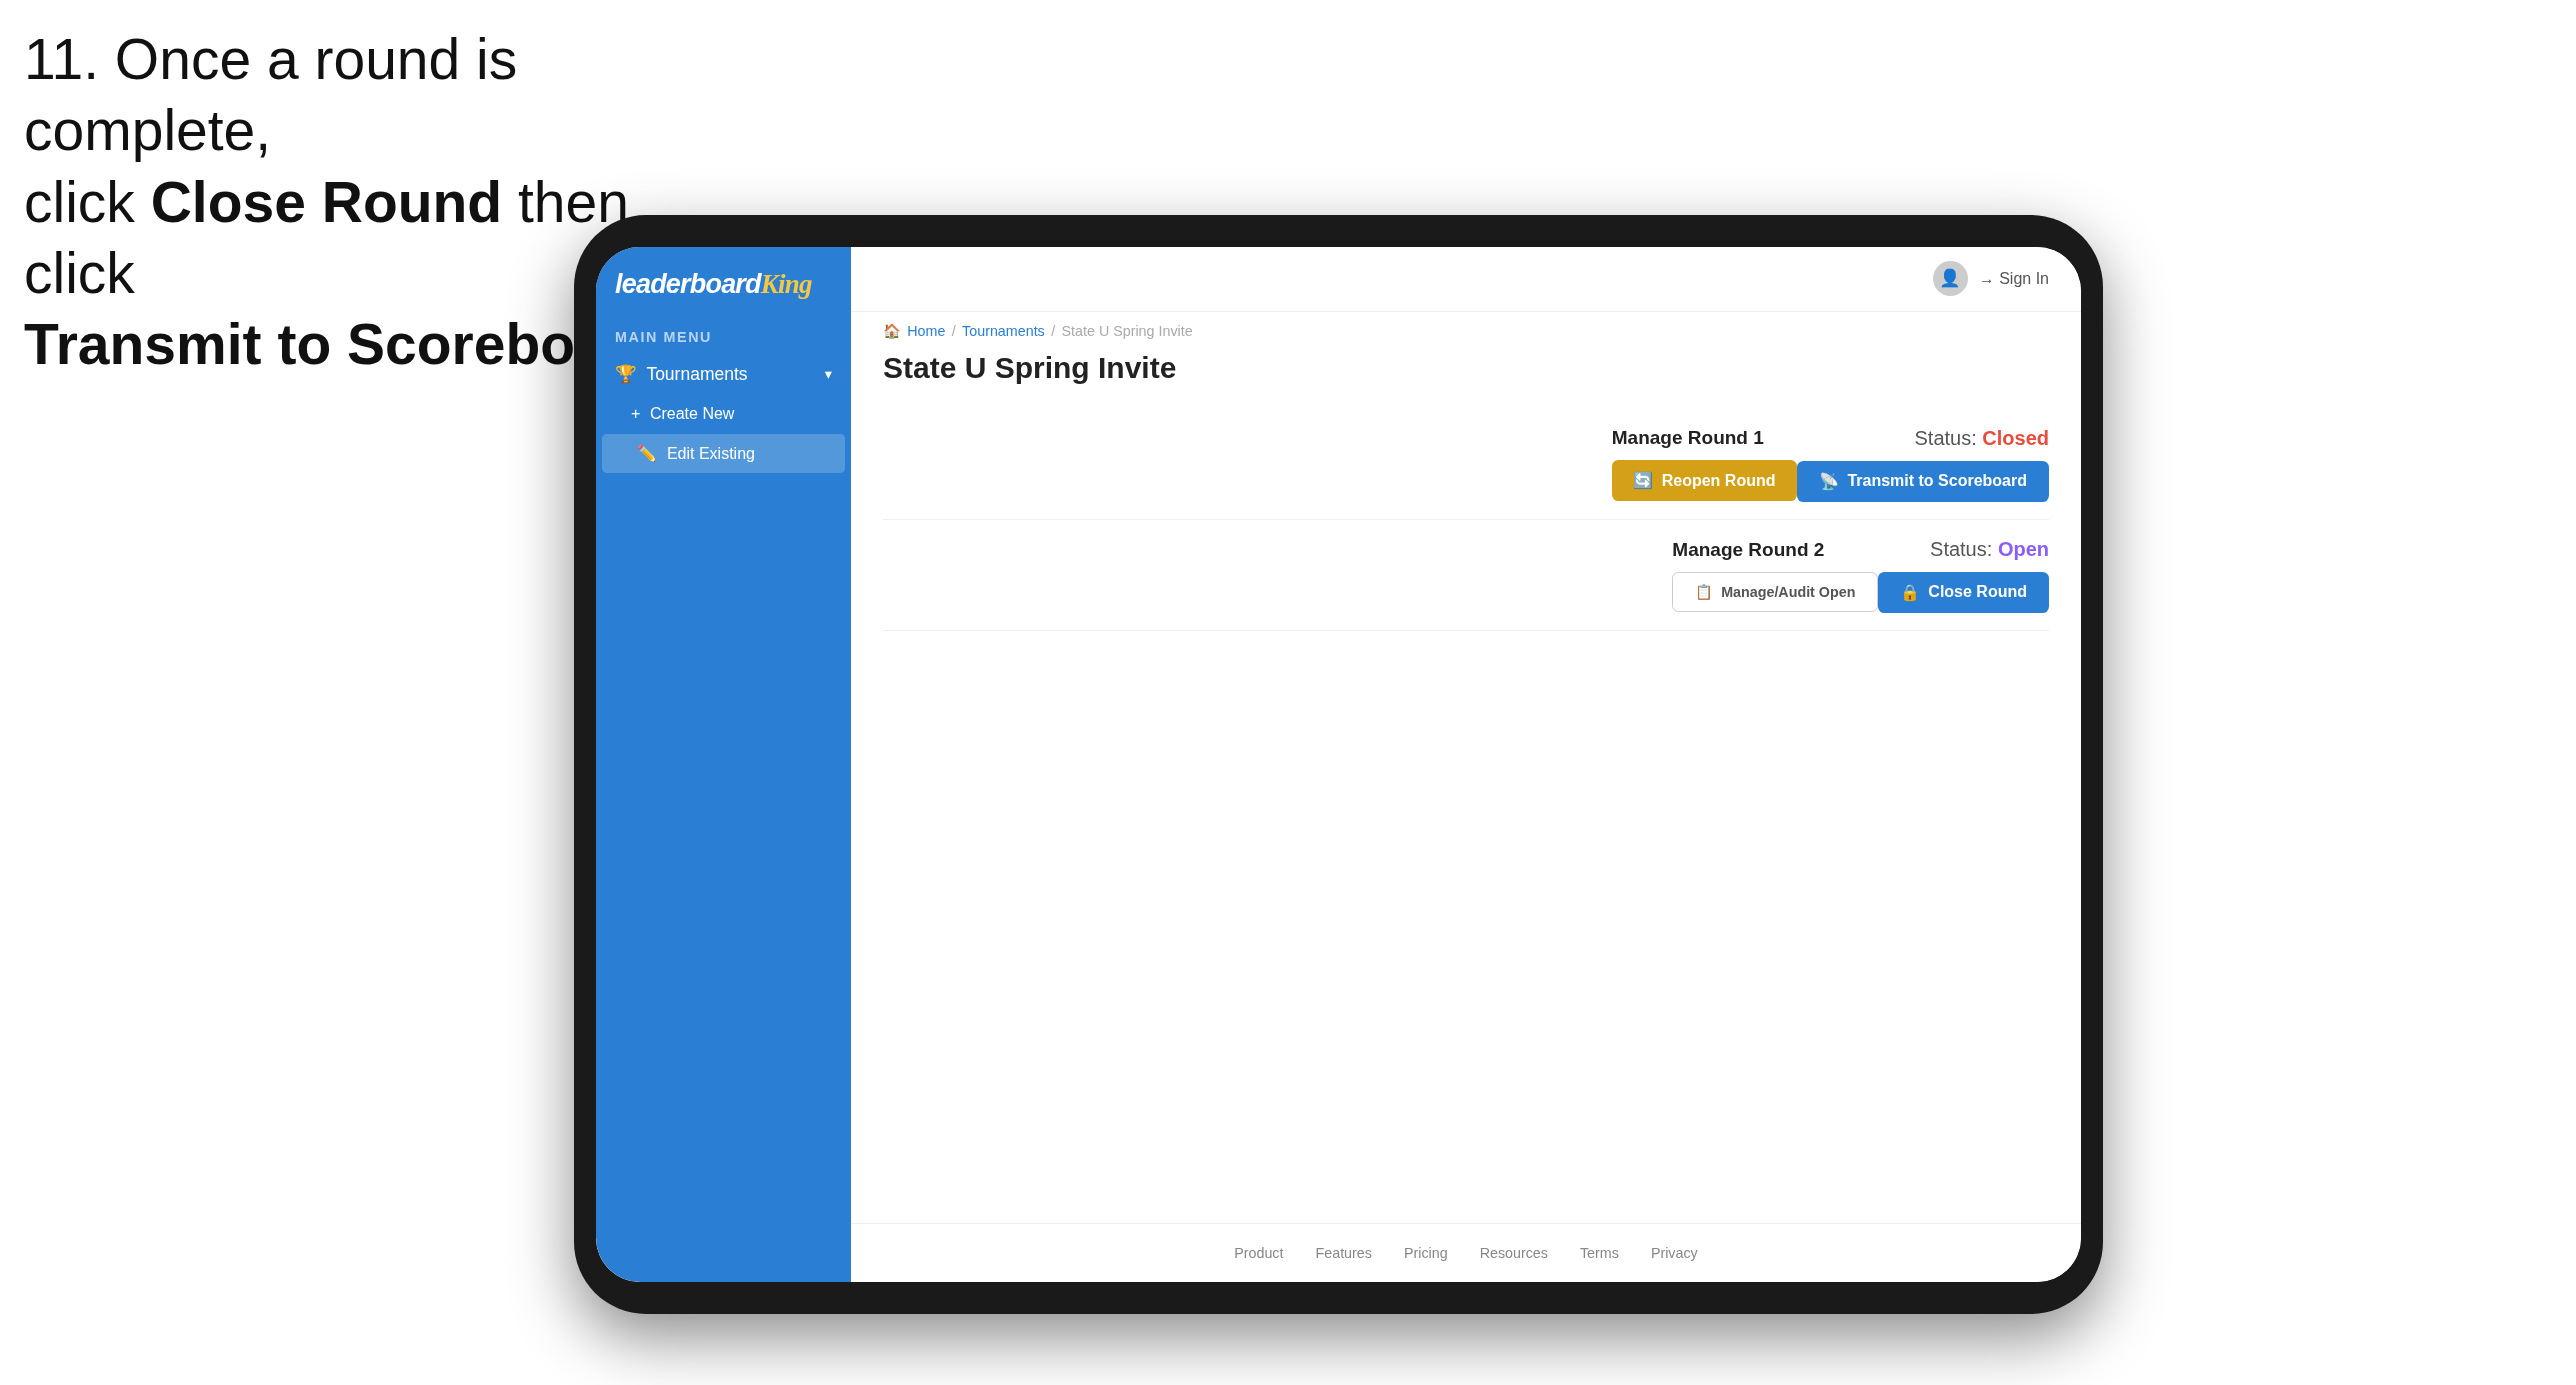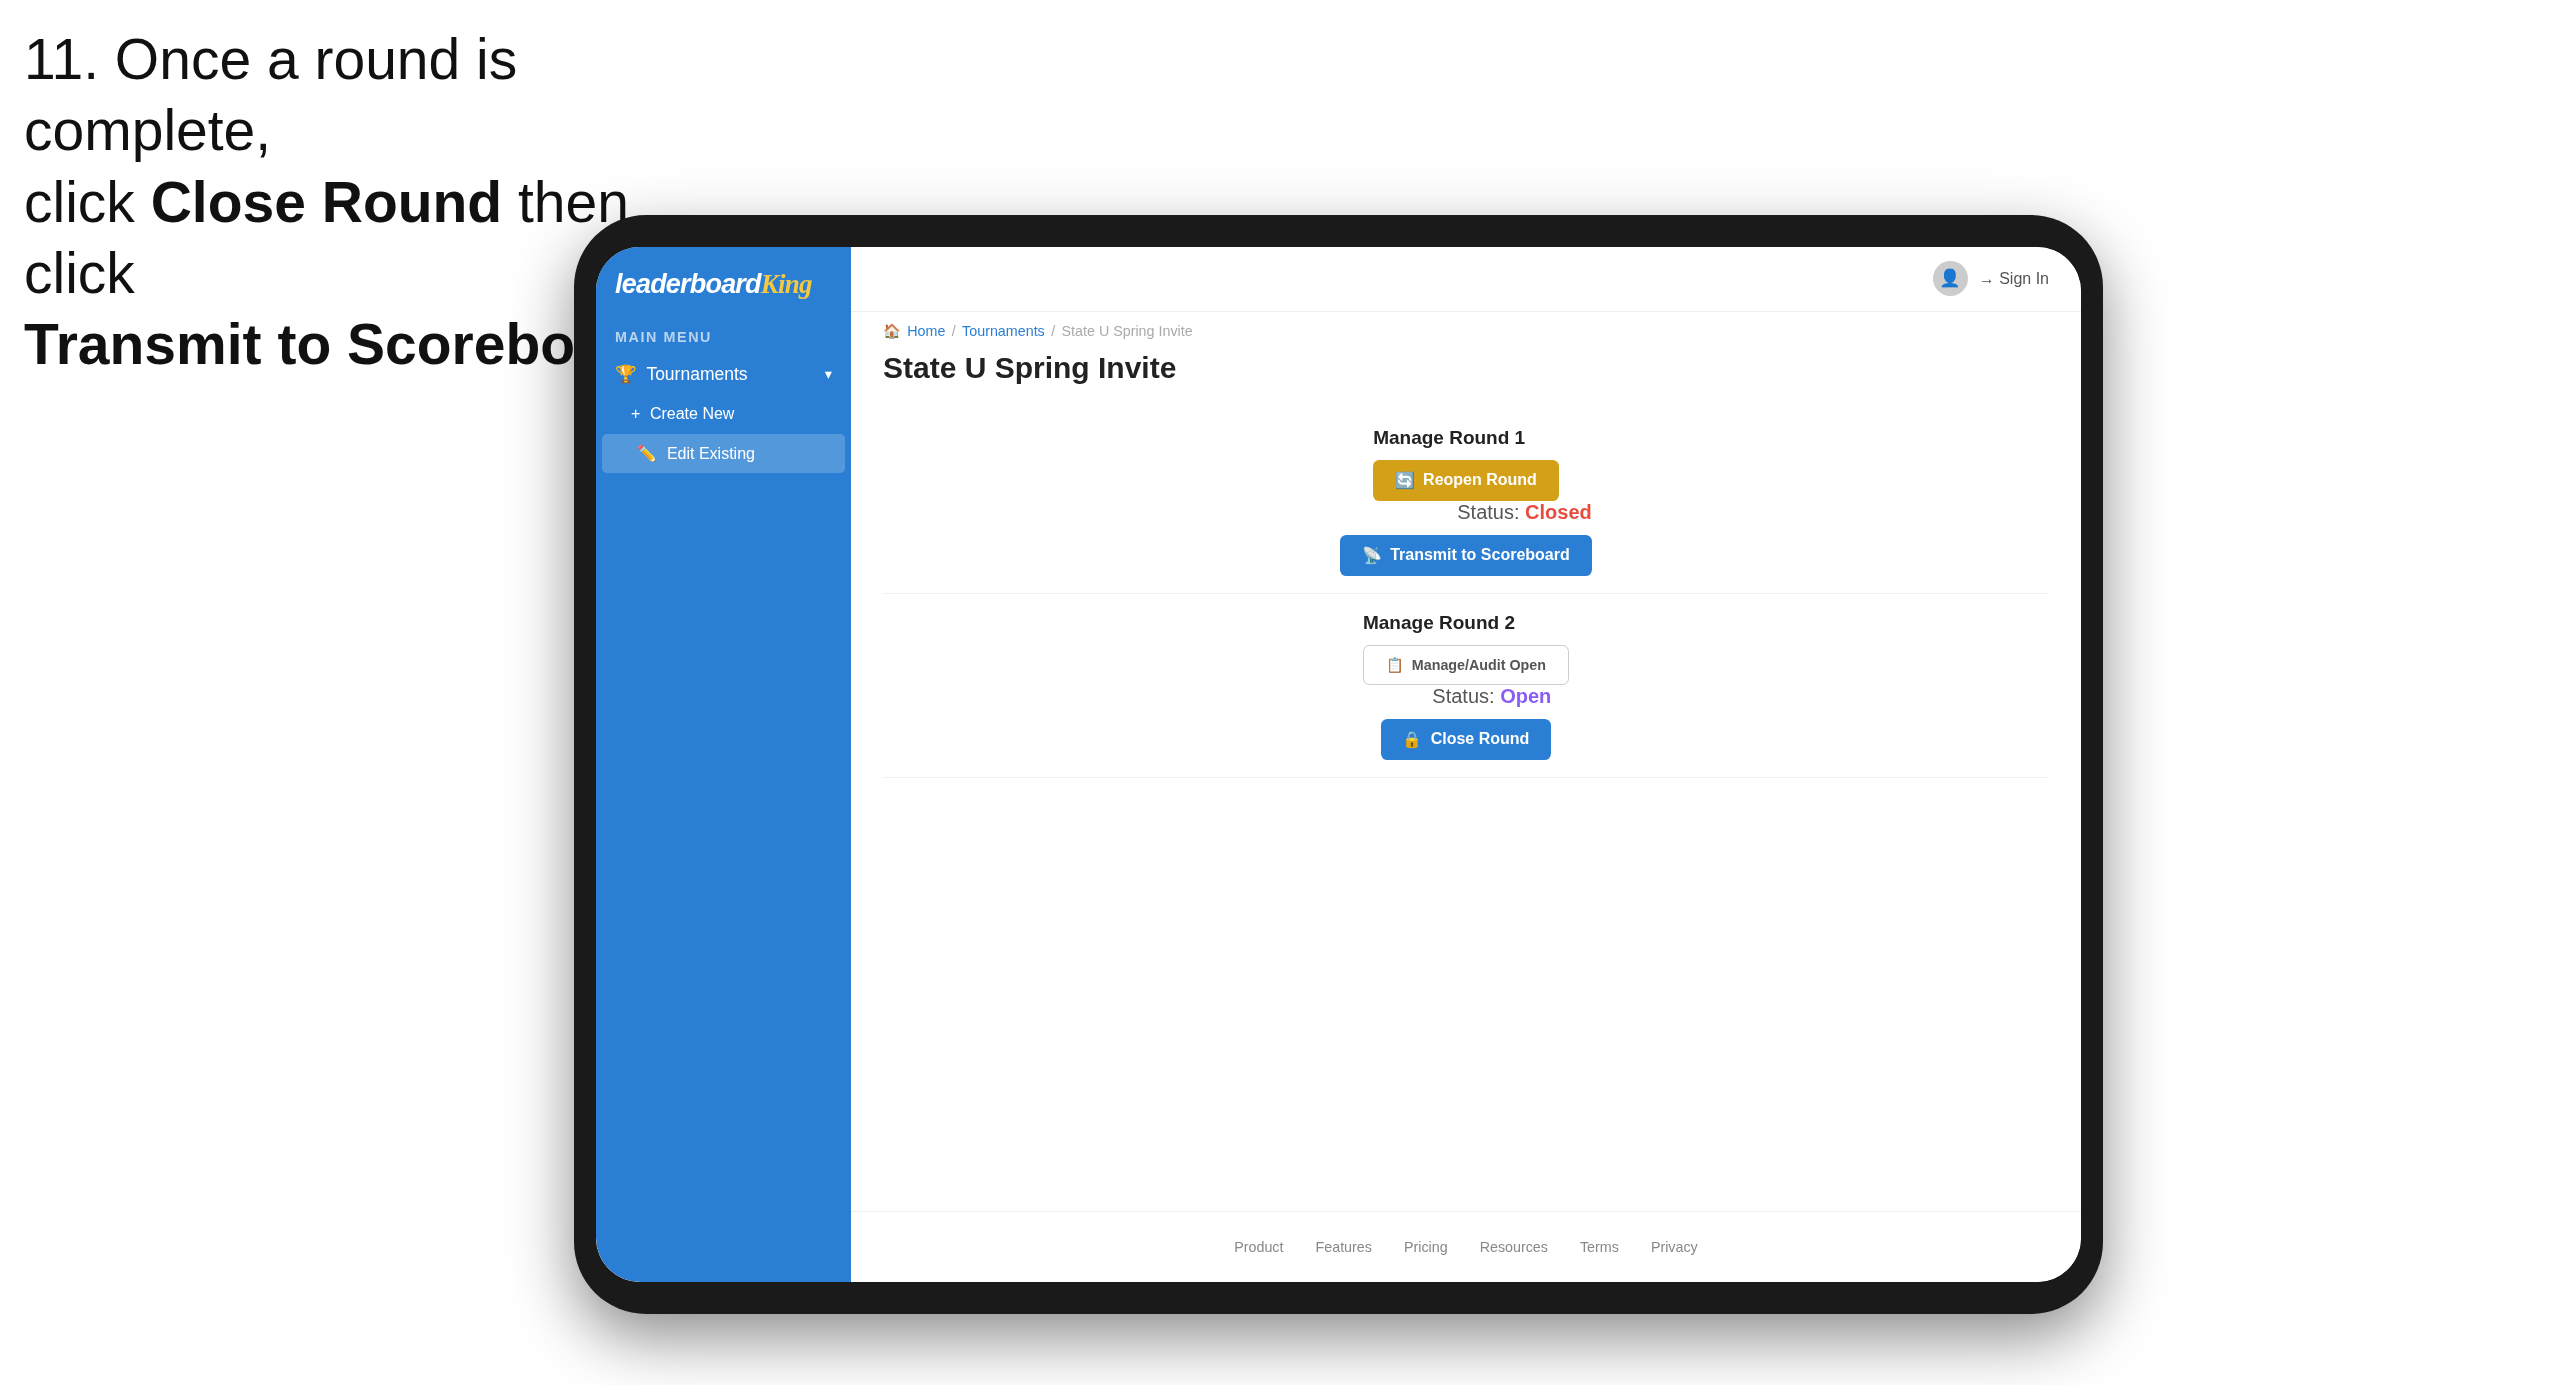--- a/index.html
+++ b/index.html
@@ -203,21 +203,20 @@
       margin-bottom: 24px;
     }
 
     
     .round-row {
       display: flex;
       align-items: center;
       justify-content: flex-end;
       padding: 17.5px 0;
       border-bottom: 0.8px solid #f0f0f0;
-      flex-direction: column;
     }
 
     .round-left { display: flex; flex-direction: column; gap: 11px; }
     .round-right { display: flex; flex-direction: column; align-items: flex-end; gap: 11px; }
 
     .round-title {
       font-size: 19px;
       font-weight: 600;
       color: #222;
     }
@@ -253,21 +252,21 @@
 
     .btn-outline {
       background: #fff;
       color: #555;
       border: 0.8px solid #ccc;
       font-size: 14.3px;
     }
 
     
     .footer {
-      padding: 27px 32px;
+      padding: 21px 32px;
       border-top: 0.8px solid #eee;
       display: flex;
       justify-content: center;
       gap: 32px;
     }
 
     .footer-link {
       color: #888;
       font-size: 14.3px;
       text-decoration: none;

